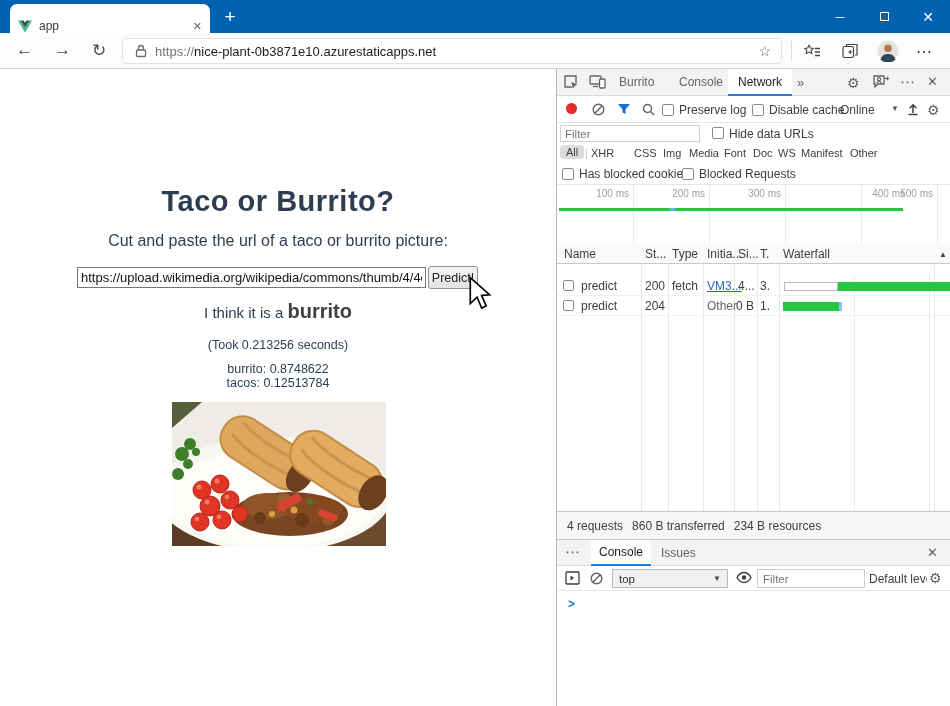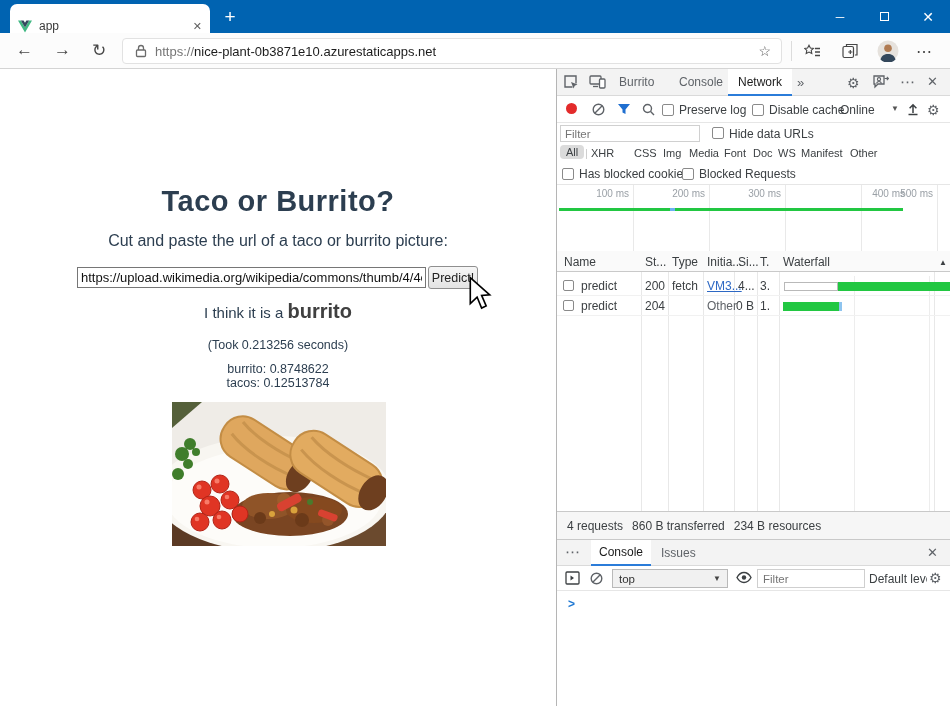--- a/index.html
+++ b/index.html
@@ -67,21 +67,21 @@
   .pill { position:absolute; top:3px; color:#3c4043; }
   .pill-all { background:#dbdbdb; border-radius:4px; padding:1px 6px; top:1px; }
   .dt-blockedrow { position:absolute; left:0; top:96px; width:394px; height:20px; background:#fff; border-bottom:1px solid #e6e6e6; }
 
   .dt-overview { position:absolute; left:0; top:116px; width:394px; height:70px; background:#fff; border-bottom:1px solid #cfcfcf; }
   .ov-grid { position:absolute; top:0; width:1px; height:70px; background:#e9e9e9; }
   .ov-lbl { position:absolute; top:3px; width:70px; text-align:right; font-size:10px; color:#9aa0a6; }
   .ov-line { position:absolute; top:23px; height:3px; background:#22c742; }
   .ov-tick { position:absolute; top:23px; height:3px; background:#6ab0f3; }
 
-  .dt-tblhdr { position:absolute; left:0; top:182px; width:394px; height:21px; background:#fafafa; border-bottom:1px solid #c9c9c9; }
+  .dt-tblhdr { position:absolute; left:0; top:174px; width:394px; height:21px; background:#fafafa; border-bottom:1px solid #c9c9c9; }
   .hdr-lbl { position:absolute; top:4px; font-size:12px; color:#3c4043; white-space:nowrap; }
   .col-line { position:absolute; top:186px; width:1px; height:256px; background:#e8e8e8; }
   .wf-line { position:absolute; top:207px; width:1px; height:235px; background:#ededed; }
   .net-row { position:absolute; left:0; width:394px; height:20px; border-bottom:1px solid #f1f1f1; }
   .cell { position:absolute; top:3px; font-size:12px; white-space:nowrap; color:#3c4043; }
   .cell-link { color:#2d68c4; text-decoration:underline; }
   .cell-dim { color:#5f6368; }
   .wfbar { position:absolute; height:9px; top:6px; }
   .wf-wait { background:#fff; border:1px solid #b9b9b9; }
   .wf-green { background:#22c742; }

